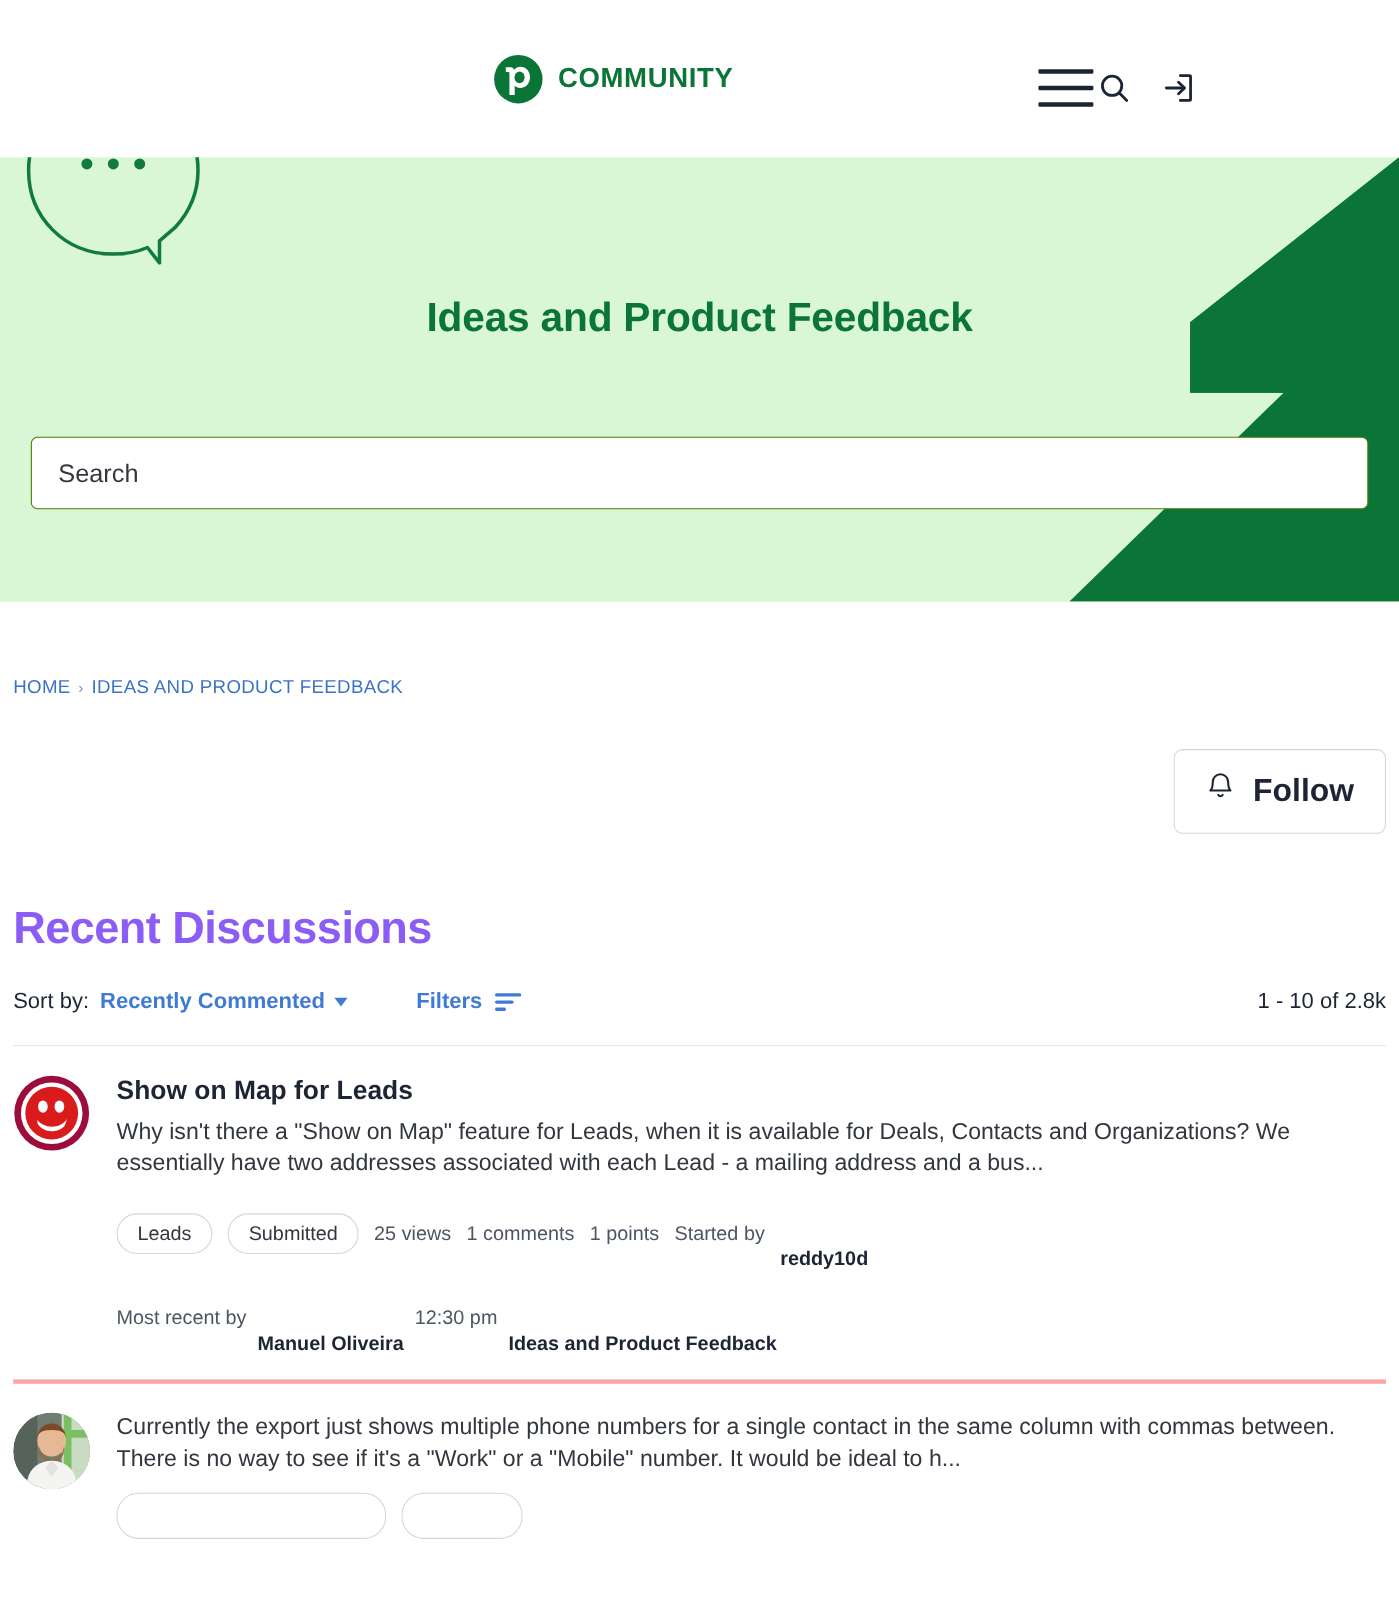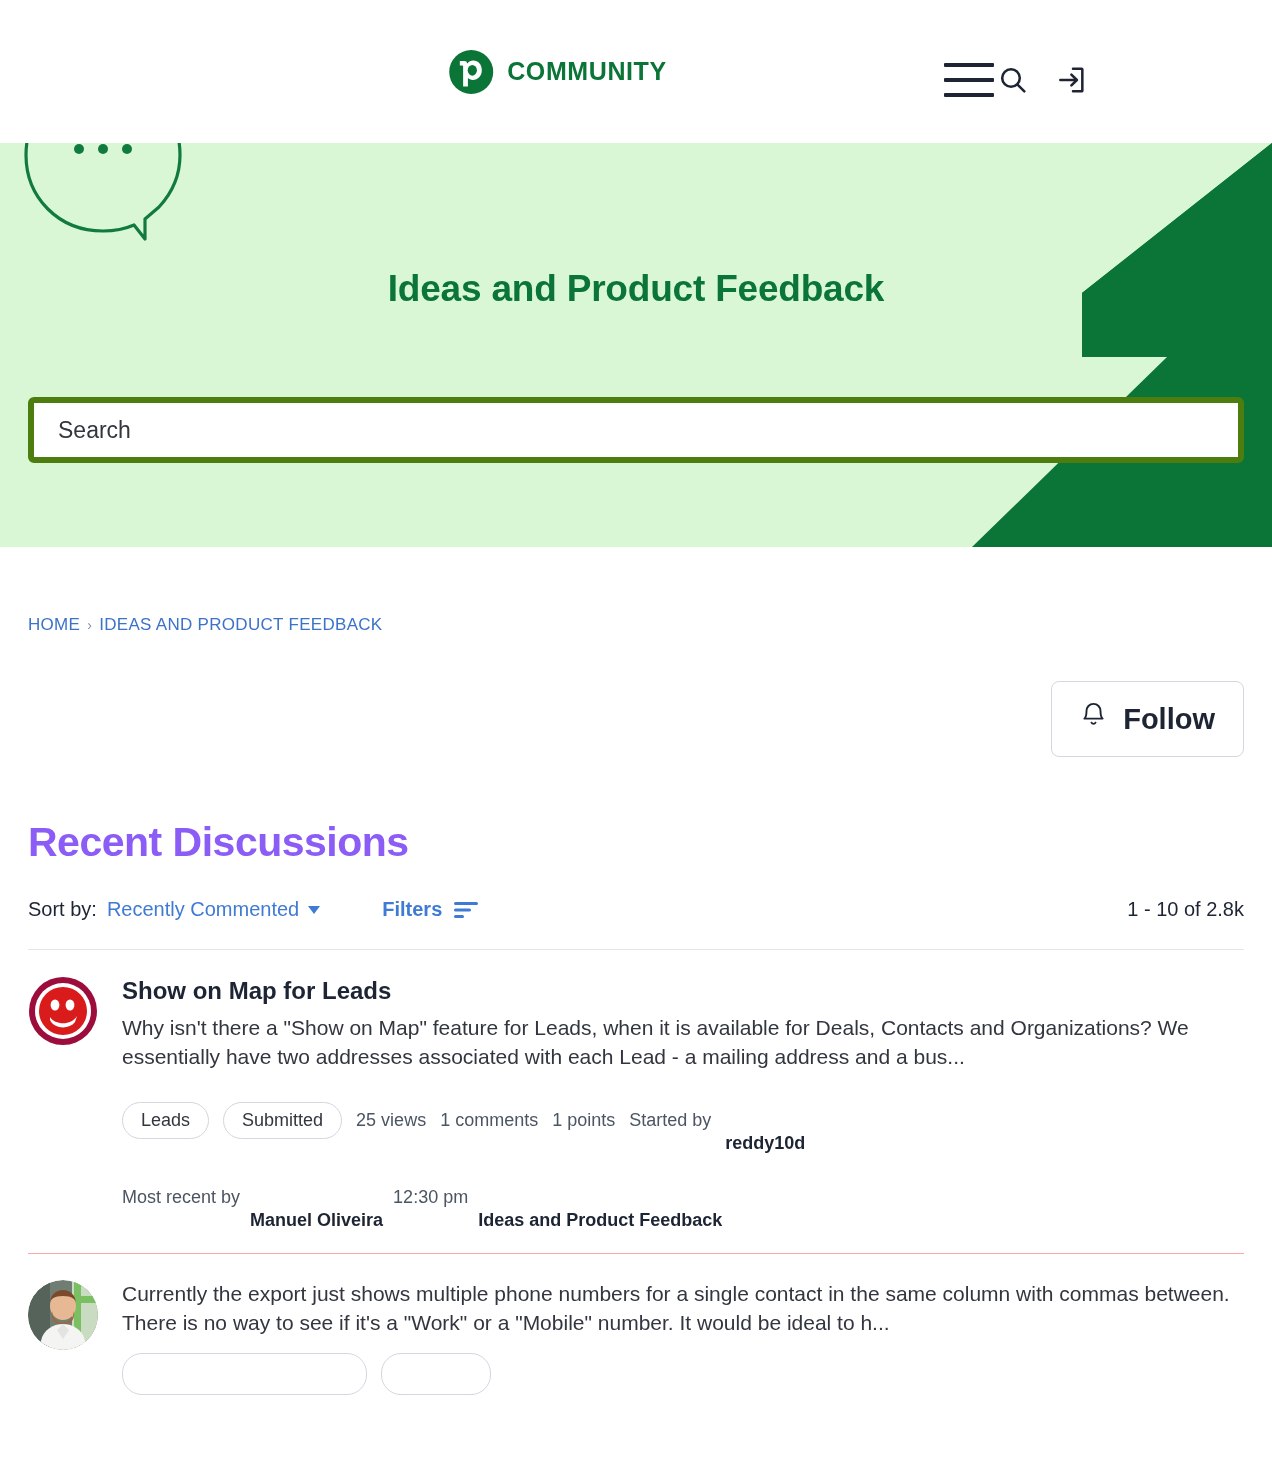--- a/index.html
+++ b/index.html
@@ -122,40 +122,40 @@
     color: #0a7537;
     letter-spacing: -0.2px;
   }
   .hero-search {
     position: absolute;
     left: 28px;
     top: 254px;
     width: 1216px;
     height: 66px;
     background: #ffffff;
-    border: 6px solid #4d7c0f;
+    border: 1px solid #4d7c0f;
     border-radius: 6px;
     display: flex;
     align-items: center;
     padding: 0 24px;
   }
   .hero-search input {
     width: 100%;
     border: none;
     outline: none;
     font-family: "Liberation Sans", sans-serif;
     font-size: 23px;
     color: #1d2433;
     background: transparent;
   }
   .hero-search input::placeholder { color: #32363f; opacity: 1; }
 
   
   .content {
-    padding: 0 28px;
+    padding: 0 12px;
   }
 
   .breadcrumb {
     padding-top: 68px;
     font-size: 17px;
     letter-spacing: 0.3px;
     color: #3c72c8;
     display: flex;
     align-items: center;
     gap: 7px;
@@ -198,21 +198,21 @@
   .toolbar {
     display: flex;
     align-items: center;
     padding-top: 32px;
     padding-bottom: 28px;
     font-size: 20px;
   }
   .sort-label { color: #1d2433; margin-right: 10px; }
   .sort-value {
     color: #3f7ad4;
-    font-weight: 400;
+    font-weight: 700;
     cursor: pointer;
     display: inline-flex;
     align-items: center;
     gap: 9px;
   }
   .caret {
     width: 0; height: 0;
     border-left: 6px solid transparent;
     border-right: 6px solid transparent;
     border-top: 8px solid #3f7ad4;
@@ -231,21 +231,21 @@
     font-size: 20px;
     color: #1d2433;
   }
 
   
   .list { border-top: 1px solid #e4e6ea; }
   .item {
     display: flex;
     gap: 24px;
     padding: 26px 0 22px 0;
-    border-bottom: 1px solid #fca5a5;
+    border-bottom: 4px solid #fca5a5;
     cursor: pointer;
   }
   .item:last-child { border-bottom: none; }
 
   .avatar {
     width: 70px;
     height: 70px;
     border-radius: 50%;
     flex: 0 0 70px;
     overflow: hidden;

